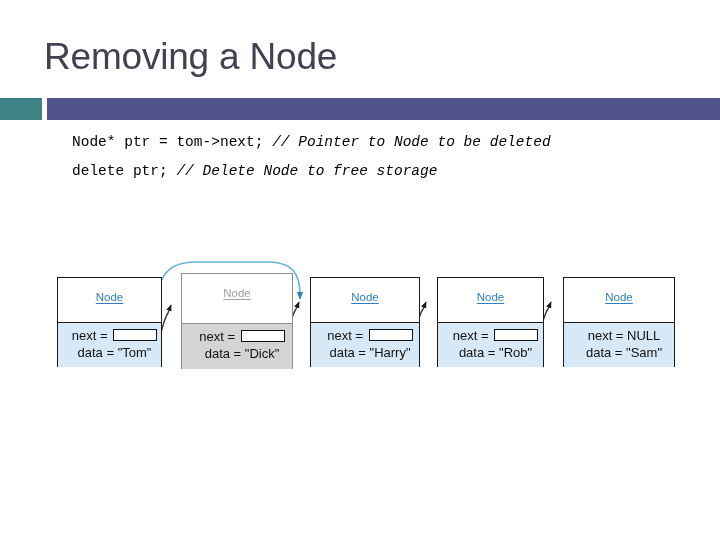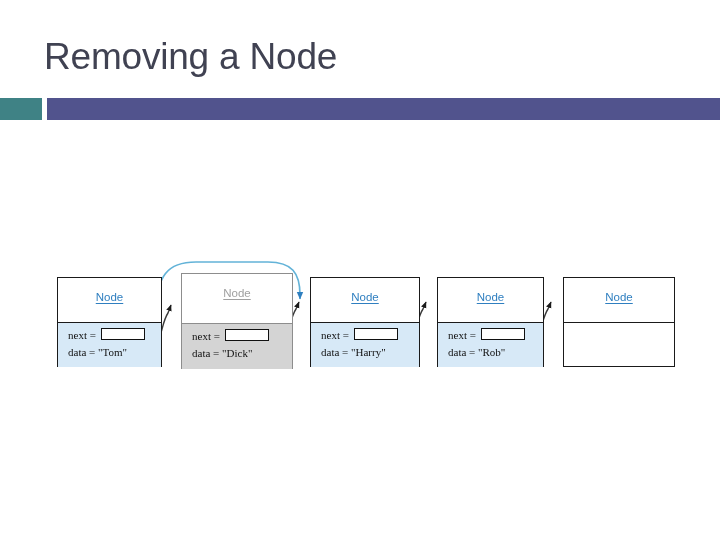--- a/index.html
+++ b/index.html
@@ -121,25 +121,26 @@
     height: 44px;
     background: #d7e9f7;
     position: relative;
     padding: 4px 0 0 10px;
     box-sizing: border-box;
   }
   .node-box.dimmed .node-body {
     background: #d4d4d4;
   }
   .field {
-    font-family: Liberation Serif, serif;
-    font-size: 11px;
+    font-family: Liberation Sans, sans-serif;
+    font-size: 13px;
     line-height: 17px;
     color: #111111;
     white-space: nowrap;
+    text-align: center;
   }
   .ptr-slot {
     display: inline-block;
     width: 42px;
     height: 10px;
     border: 1.3px solid #111111;
     background: #ffffff;
     vertical-align: -1px;
     margin-left: 2px;
   }
@@ -148,20 +149,26 @@
 <body>
 
 <div id="slide-title">Removing a Node</div>
 
 <div id="header-rule">
   <div id="accent-square"></div>
   <div id="header-bar"></div>
 </div>
 
 <div id="code-block">
+  <div class="code-line">
+    <span>Node* ptr = tom-&gt;next; </span><span class="code-comment">// Pointer to Node to be deleted</span>
+  </div>
+  <div class="code-line">
+    <span>delete ptr; </span><span class="code-comment">// Delete Node to free storage</span>
+  </div>
 </div>
 
 <div id="linked-list-diagram">
 
   <svg id="diagram-svg" viewBox="0 0 720 140">
     <defs>
       <marker id="ah-dark" markerWidth="7" markerHeight="7" refX="6" refY="3.2" orient="auto" markerUnits="userSpaceOnUse">
         <path d="M0,0.4 L6.5,3.2 L0,6 z" fill="#1a1a1a"></path>
       </marker>
       <marker id="ah-blue" markerWidth="8" markerHeight="8" refX="7" refY="3.6" orient="auto" markerUnits="userSpaceOnUse">
@@ -218,15 +225,19 @@
     <div class="node-body">
       <div class="field"><span>next = </span><span class="ptr-slot"></span></div>
       <div class="field"><span>data = </span><span>"Rob"</span></div>
     </div>
   </div>
 
   <div class="node-box" style="left:563px; top:22px; width:112px; height:90px;">
     <div class="node-head">
       <div class="node-type">Node</div>
     </div>
+    <div class="node-body">
+      <div class="field"><span>next = </span><span>NULL</span></div>
+      <div class="field"><span>data = </span><span>"Sam"</span></div>
+    </div>
   </div>
 
 </div>
 
 </body></html>

